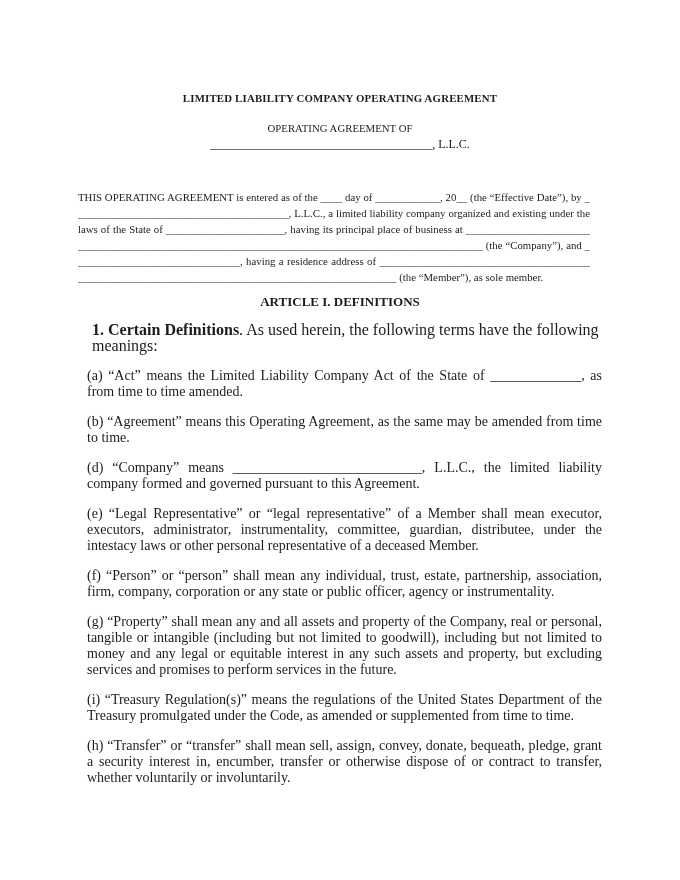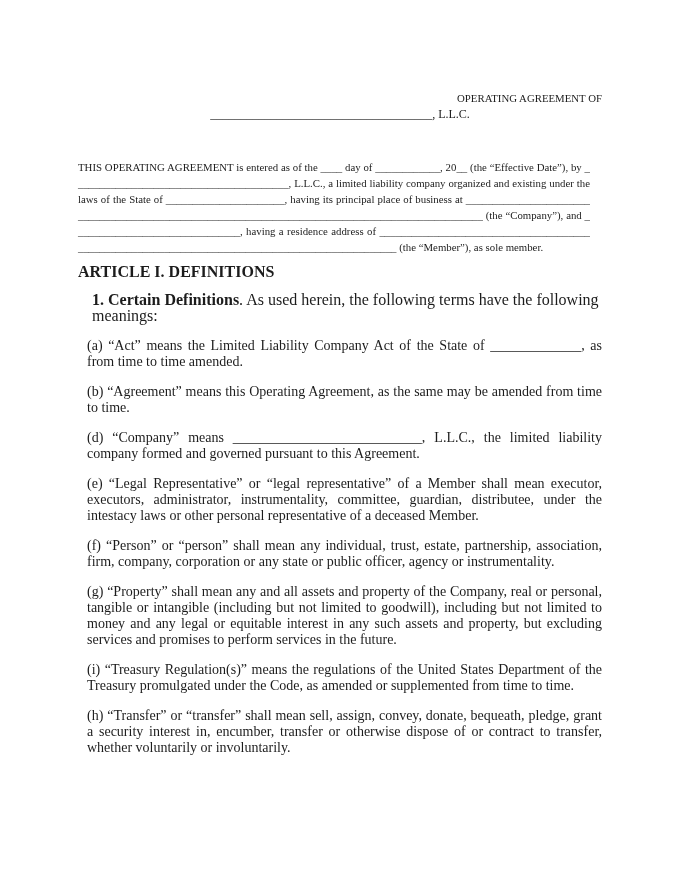--- a/index.html
+++ b/index.html
@@ -25,62 +25,64 @@
     font-size: 10.8px;
     line-height: 16px;
     font-weight: bold;
     text-align: center;
     margin: 0 0 14px 0;
     letter-spacing: 0.2px;
   }
   .subtitle-line1 {
     font-size: 10.8px;
     line-height: 16px;
-    text-align: right;
+    text-align: center;
     margin: 0;
   }
   .subtitle-line2 {
     font-size: 12px;
     line-height: 16px;
     text-align: center;
     margin: 0 0 37px 0;
     white-space: nowrap;
   }
   .preamble {
     font-size: 10.8px;
     line-height: 16px;
     text-align: justify;
     margin: 0 12px 9px 0;
     overflow-wrap: break-word;
     word-break: break-all;
   }
   .article-heading {
-    font-size: 16px;
+    font-size: 13px;
     line-height: 16px;
     font-weight: bold;
     margin: 0 0 12px 0;
+    text-align: center;
   }
   .section-intro {
     font-size: 16px;
     line-height: 16px;
     margin: 0 0 14px 14px;
   }
   .definitions p {
     font-size: 14px;
     line-height: 16px;
     text-align: justify;
     margin: 0 0 14px 9px;
     overflow-wrap: break-word;
   }
 </style>
 </head>
 <body>
 
 <div class="page">
 
+  <h1 class="doc-title">LIMITED LIABILITY COMPANY OPERATING AGREEMENT</h1>
 
   <div class="subtitle-line1">OPERATING AGREEMENT OF</div>
 
   <div class="subtitle-line2"><span>_____________________________________</span><span>, L.L.C.</span></div>
 
   <p class="preamble">THIS OPERATING AGREEMENT is entered as of the ____ day of ____________, 20__ (the “Effective Date”), by ________________________________________, L.L.C., a limited liability company organized and existing under the laws of the State of ______________________, having its principal place of business at __________________________________________________________________________________________________ (the “Company”), and _______________________________, having a residence address of __________________________________________________________________________________________________ (the “Member”), as sole member.</p>
 
   <h2 class="article-heading">ARTICLE I. DEFINITIONS</h2>
 
   <p class="section-intro"><strong>1. Certain Definitions</strong><span>. As used herein, the following terms have the following meanings:</span></p>

